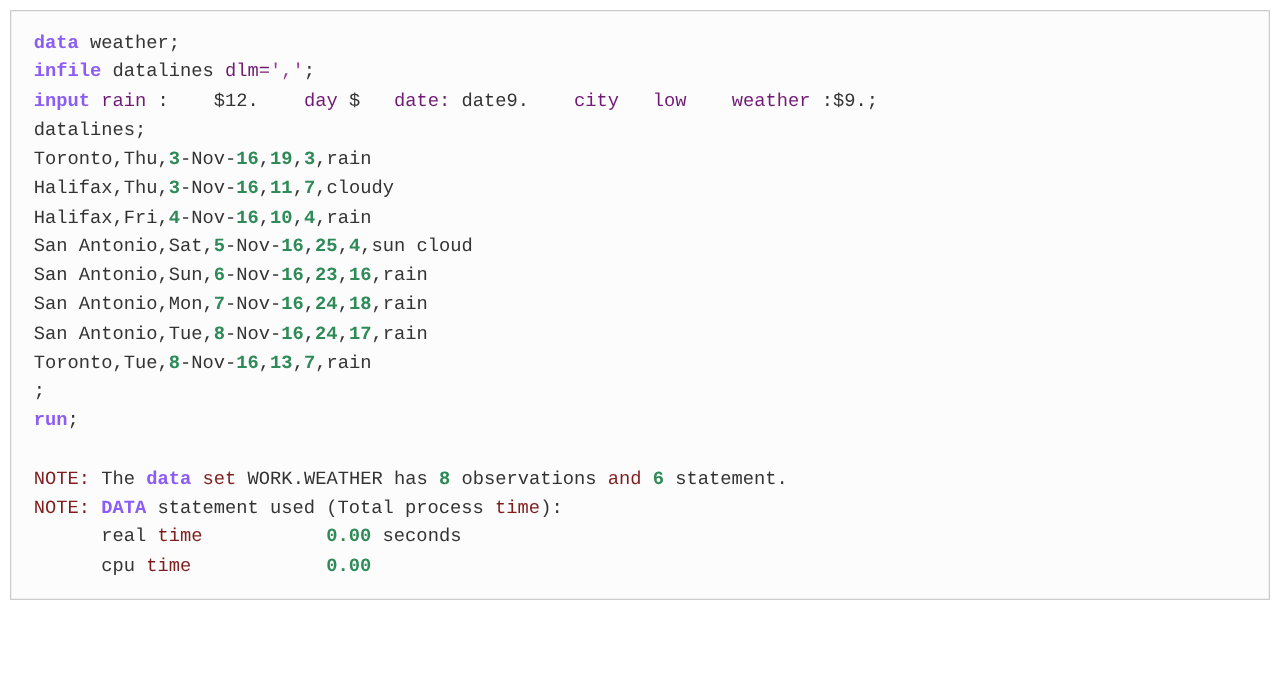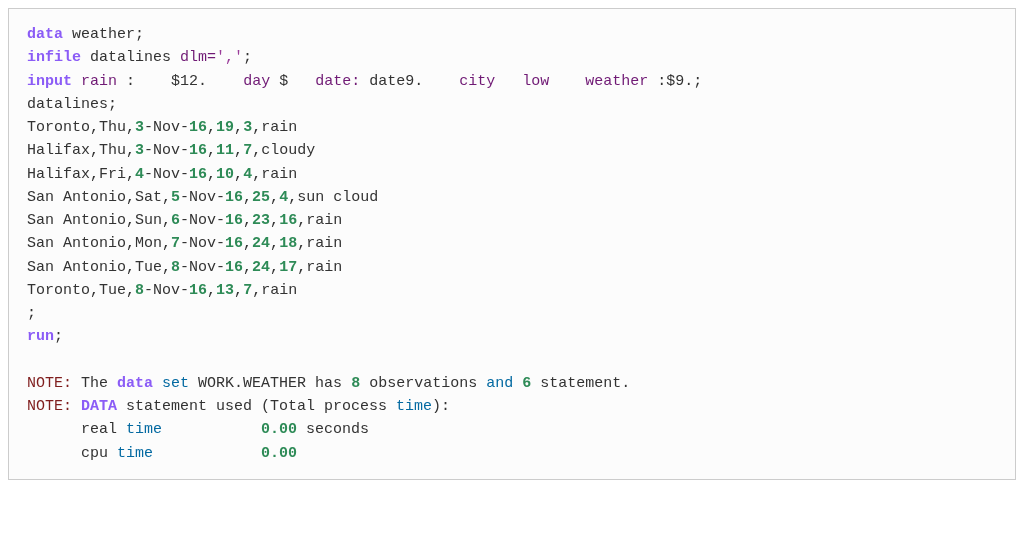--- a/index.html
+++ b/index.html
@@ -12,21 +12,21 @@
   }
   .code-box {
     border: 1px solid #cccccc;
     background: #fcfcfc;
     padding: 14px 18px;
     white-space: pre;
     overflow: auto;
     color: #333333;
   }
   .kw   { color: #8b5cf6; font-weight: bold; } 
-  .kw2  { color: #0369a1; }                    
+  .kw2  { color: #7f1d1d; }                    
   .str  { color: #9a3d9a; }                    
   .num  { color: #2e8b57; font-weight: bold; } 
   .opt  { color: #701a75; }                    
   .note { color: #7f1d1d; }
 </style>
 </head>
 <body>
 
 <div class="code-box"><span class="kw">data</span> <span>weather</span><span>;</span>
 <span class="kw">infile</span> <span>datalines</span> <span class="opt">dlm=</span><span class="str">','</span><span>;</span>

